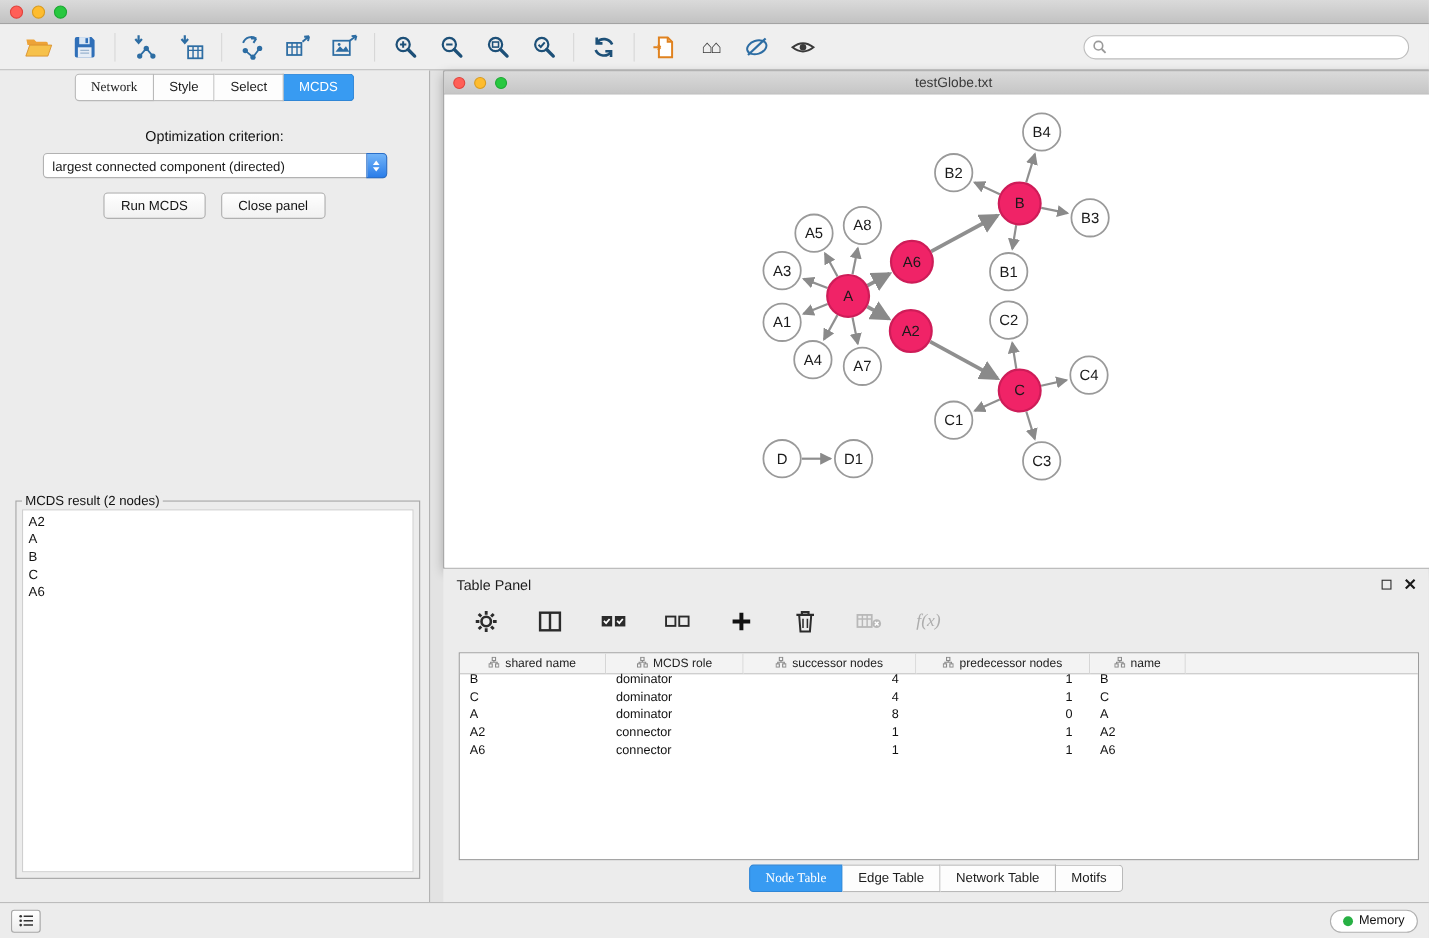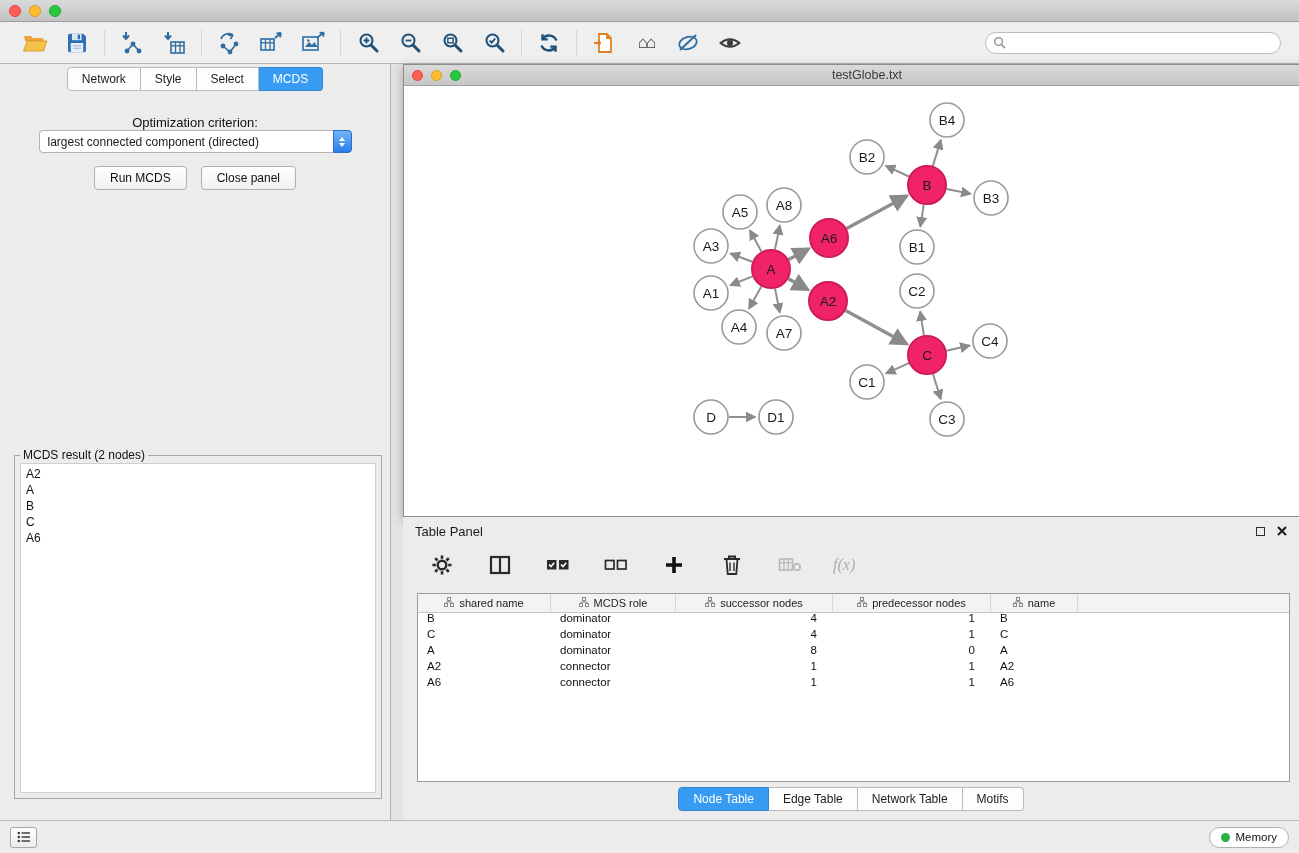--- a/index.html
+++ b/index.html
@@ -29,25 +29,25 @@
   .search input { border:none; outline:none; flex:1; font-size:12px; font-family:"Liberation Sans",sans-serif; background:transparent; }
 
   
   .control-panel { position:absolute; left:0; top:64px; width:391px; height:756px;
     background:#ececec; border-right:1px solid #b3b3b3; }
   .panel-header { height:28px; display:flex; align-items:center; padding:0 12px; font-size:13px; color:#1c1c1c; }
   .panel-icons { margin-left:auto; display:flex; gap:12px; align-items:center; }
   .float-ic { width:9px; height:9px; border:1.5px solid #2e2e2e; display:inline-block; }
   .seg-tabs { display:flex; justify-content:center; margin-top:3px; }
   .seg { font-size:12px; padding:4px 14px; background:#fdfdfd; border:1px solid #b9b9b9; border-left:none; color:#1c1c1c; cursor:default; }
-  .seg:first-child { border-left:1px solid #b9b9b9; border-radius:4px 0 0 4px; }
+  .seg:first-child { border-left:1px solid #b9b9b9; border-radius:4px 0 0 4px;font-family:Liberation Serif, serif; }
   .seg:last-child { border-radius:0 4px 4px 0; }
   .seg.active { background:#389bf2; border-color:#2f86d6; color:#fff; }
   .opt-label { text-align:center; font-size:13px; margin-top:24px; color:#111; }
-  .dropdown { width:313px; height:23px; margin:0 auto 0; background:#fff; border:1px solid #b2b2b2;
+  .dropdown { width:313px; height:23px; margin:8px auto 0; background:#fff; border:1px solid #b2b2b2;
     border-radius:4px; display:flex; align-items:center; position:relative; font-size:12px; padding:0 24px 0 8px; }
   .dd-stepper { position:absolute; right:-1px; top:-1px; bottom:-1px; width:19px;
     background:linear-gradient(#72b4f8,#2a7de9); border:1px solid #2a6fc9; border-radius:0 4px 4px 0;
     display:flex; flex-direction:column; align-items:center; justify-content:center; gap:2px; }
   .tri-up { width:0; height:0; border-left:3.5px solid transparent; border-right:3.5px solid transparent; border-bottom:4px solid #fff; }
   .tri-down { width:0; height:0; border-left:3.5px solid transparent; border-right:3.5px solid transparent; border-top:4px solid #fff; }
   .cp-buttons { display:flex; justify-content:center; gap:14px; margin-top:13px; }
   .btn { font-size:12px; padding:4px 15px; background:linear-gradient(#ffffff,#f1f1f1);
     border:1px solid #b0b0b0; border-radius:4px; color:#111; cursor:default; }
   .result-box { position:absolute; left:14px; top:391px; width:368px; height:344px; border:1px solid #a5a5a5; }

